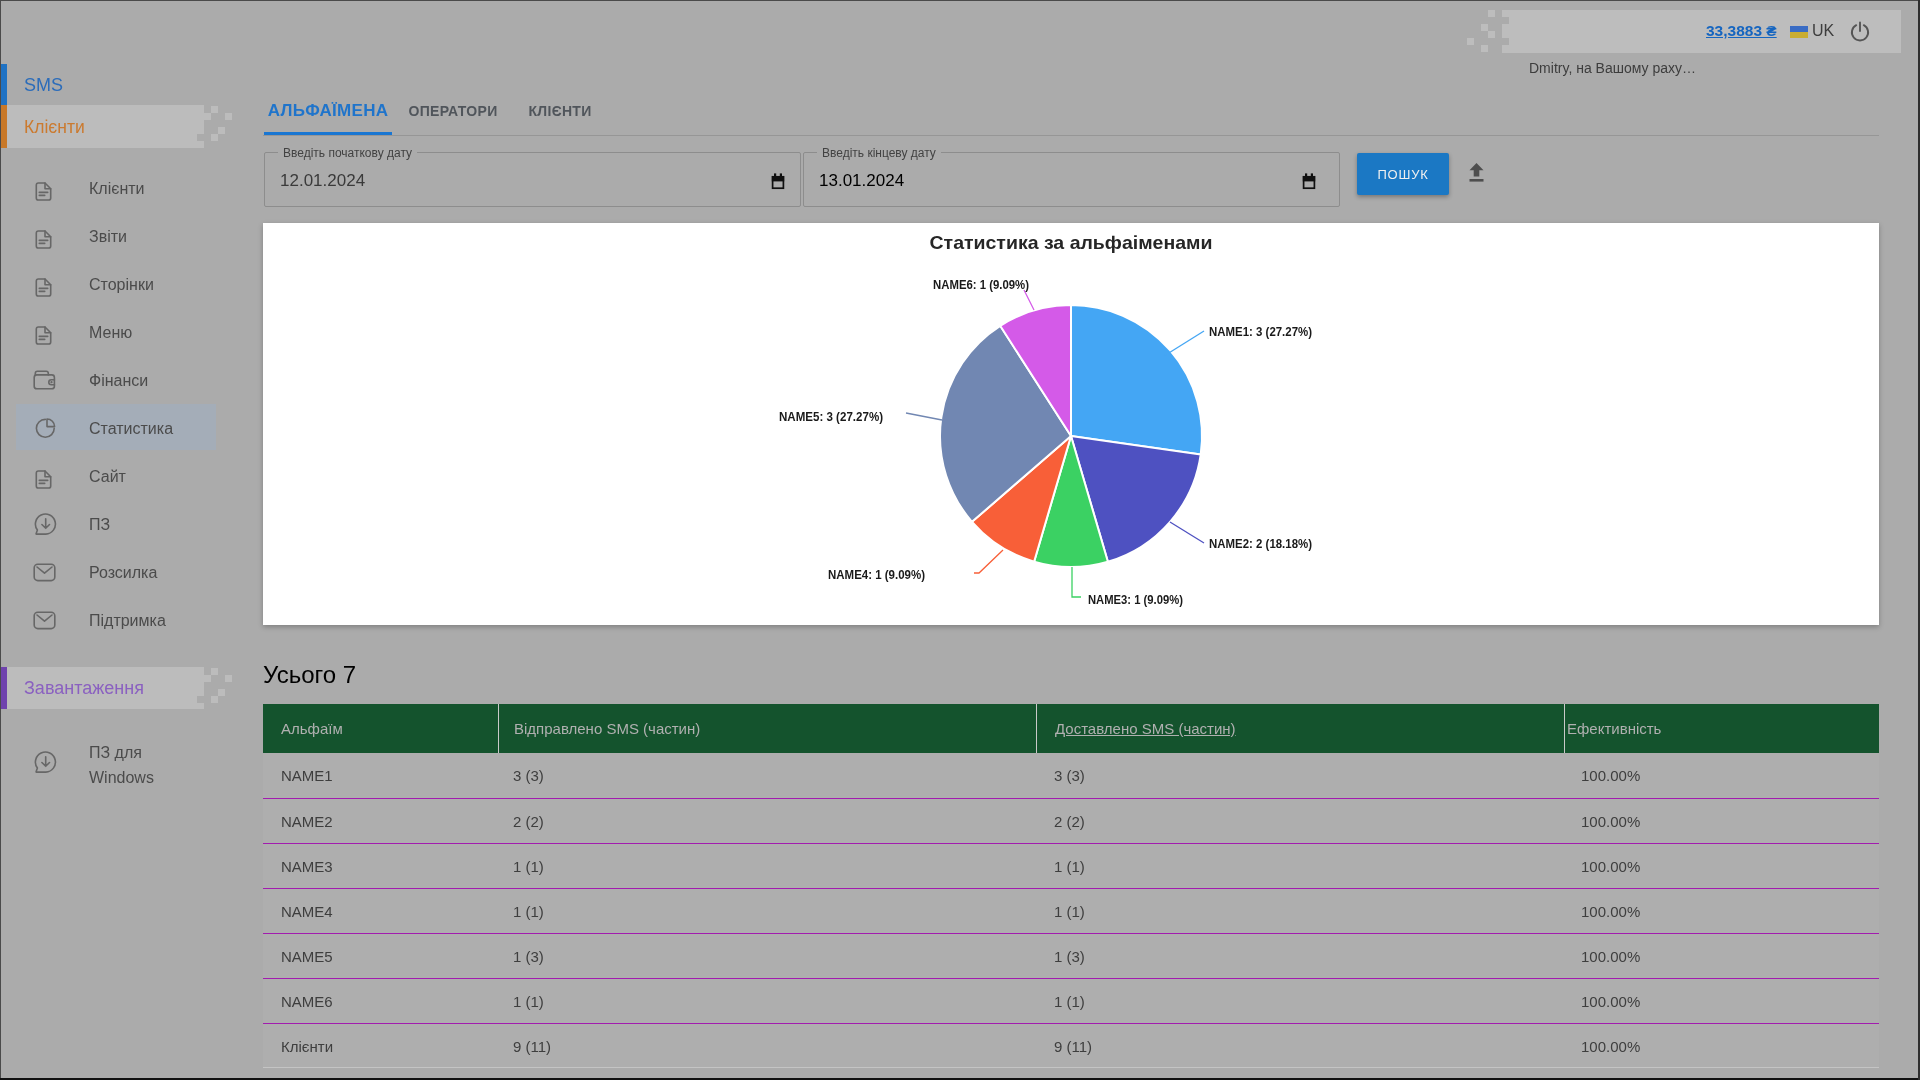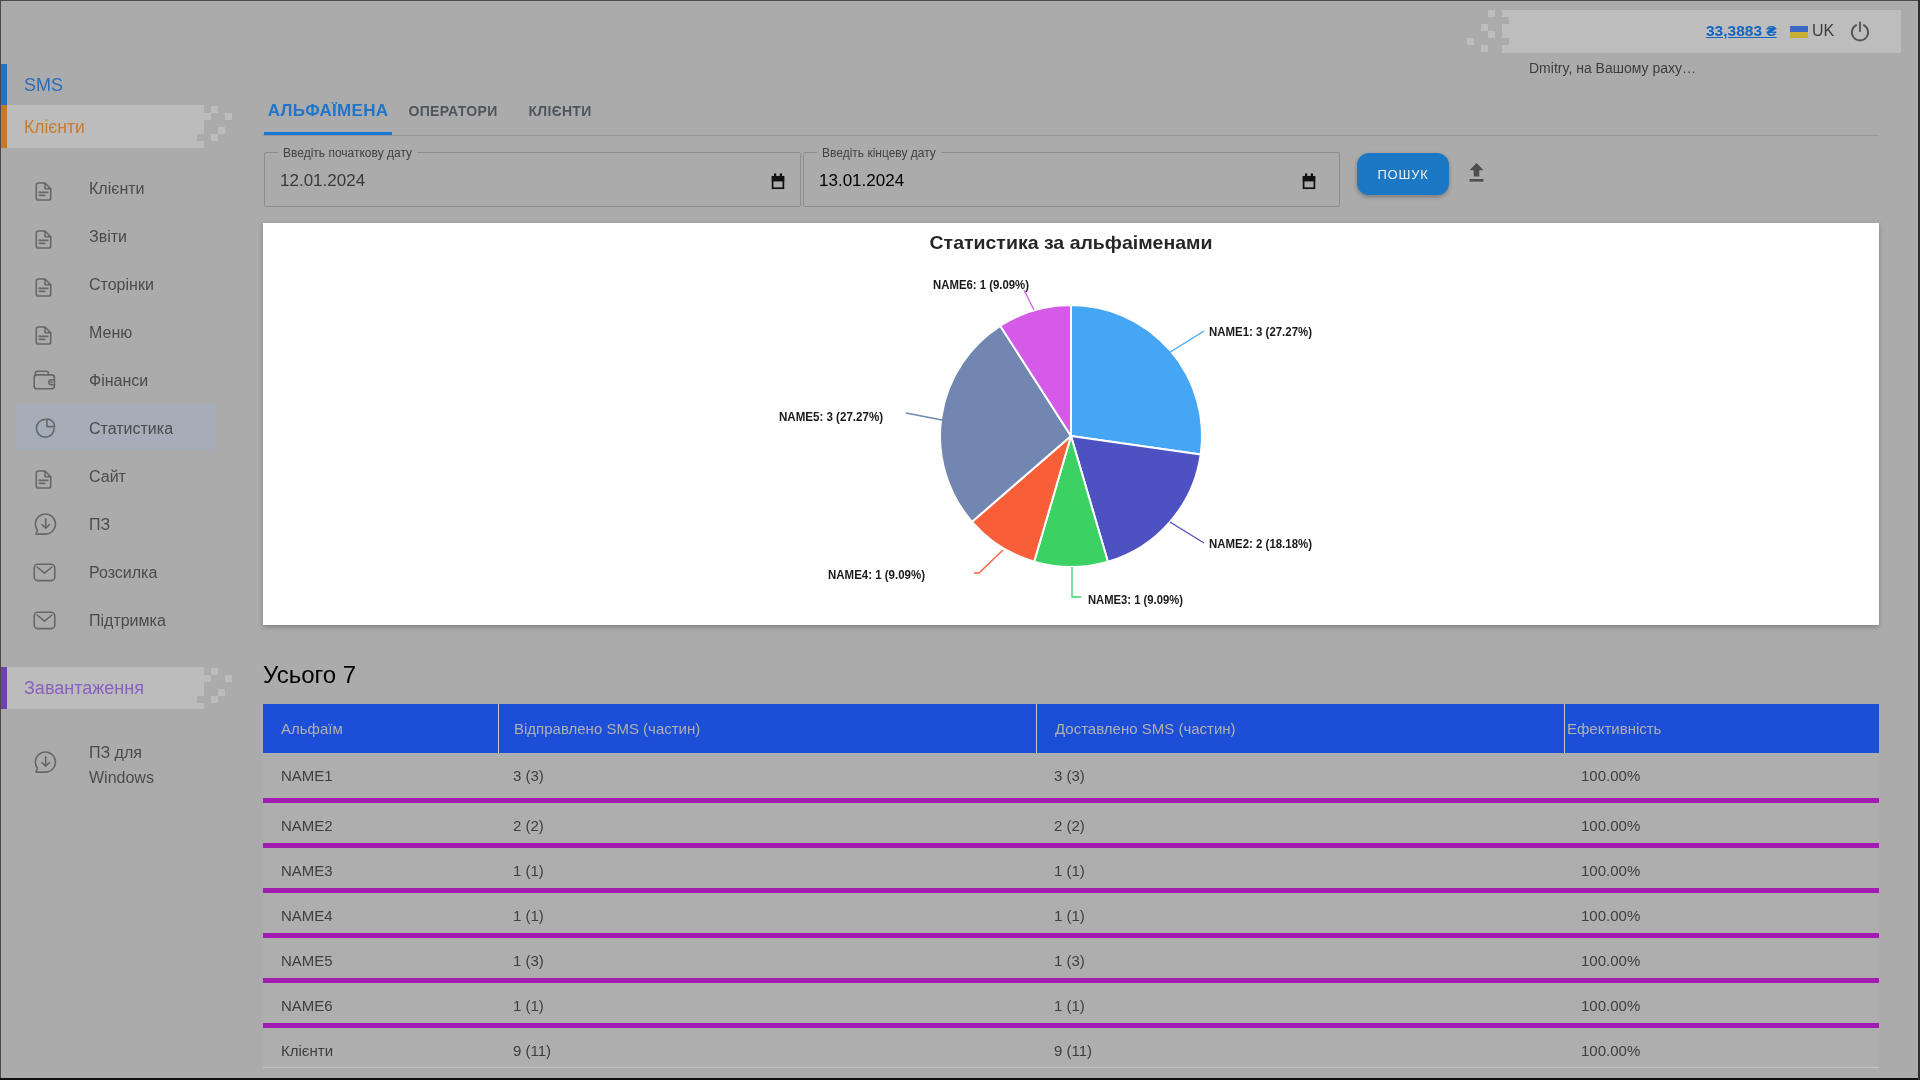--- a/index.html
+++ b/index.html
@@ -153,21 +153,21 @@
 <div class="abs" style="left:803px;top:152px;width:537px;height:55px;border:1px solid #8d8d8d;border-radius:2px;"></div>
 <div class="abs" style="left:817px;top:146px;font-size:12px;color:#424242;background:#ababab;padding:0 5px;">Введіть кінцеву дату</div>
 <div class="abs" style="left:819px;top:171px;font-size:17px;color:#000000;">13.01.2024</div>
 <svg class="abs" style="left:1302px;top:173px;" width="14" height="17" viewBox="0 0 14 17">
   <rect x="3.0" y="0.4" width="2.2" height="4" fill="#101010"></rect>
   <rect x="8.8" y="0.4" width="2.2" height="4" fill="#101010"></rect>
   <rect x="1.6" y="3.8" width="10.8" height="11.4" fill="none" stroke="#101010" stroke-width="1.7"></rect>
   <rect x="0.8" y="3.0" width="12.4" height="5.4" fill="#101010"></rect>
 </svg>
 
-<div class="abs" style="left:1357px;top:153px;width:92px;height:42px;background:#1b78c4;border-radius:12px;box-shadow:0 2px 4px rgba(0,0,0,0.3);color:#f0f0f0;font-size:13px;letter-spacing:0.8px;display:flex;align-items:center;justify-content:center;">ПОШУК</div>
+<div class="abs" style="left:1357px;top:153px;width:92px;height:42px;background:#1b78c4;border-radius:2px;box-shadow:0 2px 4px rgba(0,0,0,0.3);color:#f0f0f0;font-size:13px;letter-spacing:0.8px;display:flex;align-items:center;justify-content:center;">ПОШУК</div>
 
 <svg class="abs" style="left:1468px;top:162px;" width="17" height="21" viewBox="0 0 17 21" fill="#4e4e4e">
   <polygon points="8.5,1 15.5,8.2 11.3,8.2 11.3,14.5 5.7,14.5 5.7,8.2 1.5,8.2"></polygon>
   <rect x="1.5" y="17" width="14" height="2.6"></rect>
 </svg>
 
 <div class="abs" style="left:263px;top:223px;width:1616px;height:402px;background:#ffffff;box-shadow:0 2px 5px rgba(0,0,0,0.25);"></div>
 <svg class="abs" style="left:263px;top:223px;" width="1616" height="402" viewBox="0 0 1616 402">
   <text x="808" y="26" text-anchor="middle" font-size="18.5" font-weight="bold" fill="#262626" font-family="Liberation Sans" textLength="283" lengthAdjust="spacingAndGlyphs">Статистика за альфаіменами</text>
   <g stroke="#fff" stroke-width="2" stroke-linejoin="round">
@@ -191,34 +191,34 @@
     <text x="946" y="325" textLength="103" lengthAdjust="spacingAndGlyphs">NAME2: 2 (18.18%)</text>
     <text x="825" y="381" textLength="95" lengthAdjust="spacingAndGlyphs">NAME3: 1 (9.09%)</text>
     <text x="565" y="356" textLength="97" lengthAdjust="spacingAndGlyphs">NAME4: 1 (9.09%)</text>
     <text x="516" y="198" textLength="104" lengthAdjust="spacingAndGlyphs">NAME5: 3 (27.27%)</text>
     <text x="670" y="66" textLength="96" lengthAdjust="spacingAndGlyphs">NAME6: 1 (9.09%)</text>
   </g>
 </svg>
 
 <div class="abs" style="left:263px;top:661px;font-size:24px;color:#000000;">Усього 7</div>
 <style>
-  .th { position:absolute; top:704px; height:49px; background:#1d4ed8; color:#b0b0b0; font-size:15px; }
+  .th { position:absolute; top:704px; height:49px; background:#14532d; color:#b0b0b0; font-size:15px; }
   .th span { position:absolute; top:16px; }
-  .tr { position:absolute; left:263px; width:1616px; height:45px; background:#aeaeae; border-top:5px solid #a21caf; font-size:15px; color:#3e3e3e; }
+  .tr { position:absolute; left:263px; width:1616px; height:45px; background:#aeaeae; border-top:1px solid #a21caf; font-size:15px; color:#3e3e3e; }
   .tr div { position:absolute; top:14px; }
   .c1 { left:18px; } .c2 { left:250px; } .c3 { left:791px; } .c4 { left:1318px; }
 </style>
 <div class="th" style="left:263px;width:235px;">
     <span style="left:18px;">Альфаїм</span>
   </div>
 <div class="th" style="left:498px;width:538px;border-left:1px solid #c9c9c9;">
     <span style="left:15px;">Відправлено SMS (частин)</span>
   </div>
 <div class="th" style="left:1036px;width:528px;border-left:1px solid #c9c9c9;">
-    <span style="left:18px;">Доставлено SMS (частин)</span>
+    <span style="left:18px;text-decoration:underline;">Доставлено SMS (частин)</span>
   </div>
 <div class="th" style="left:1564px;width:315px;border-left:1px solid #c9c9c9;">
     <span style="left:2px;">Ефективність</span>
   </div>
 <div class="tr" style="top:753px;border-top:none;">
     <div class="c1">NAME1</div>
     <div class="c2">3 (3)</div>
     <div class="c3">3 (3)</div>
     <div class="c4">100.00%</div>
   </div>

